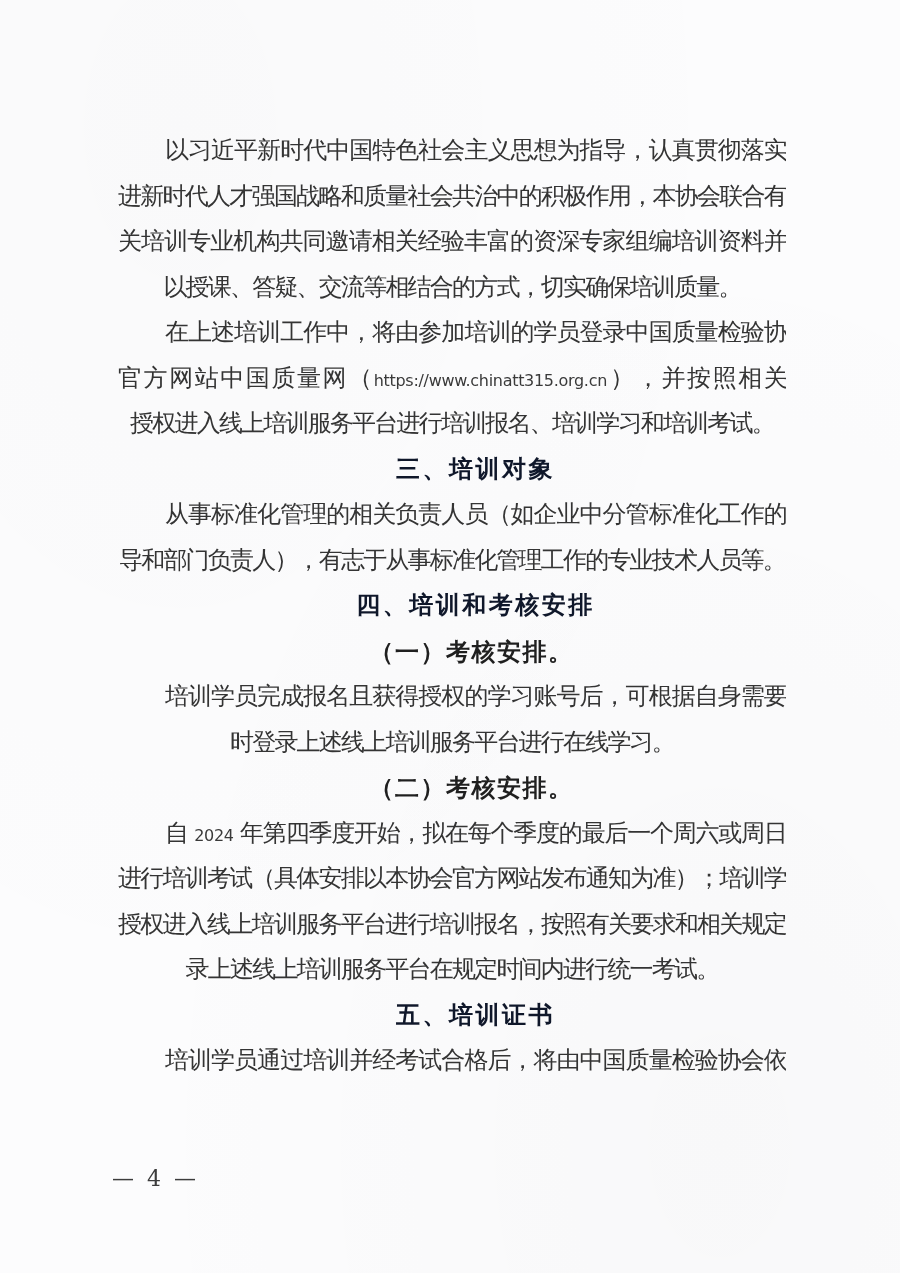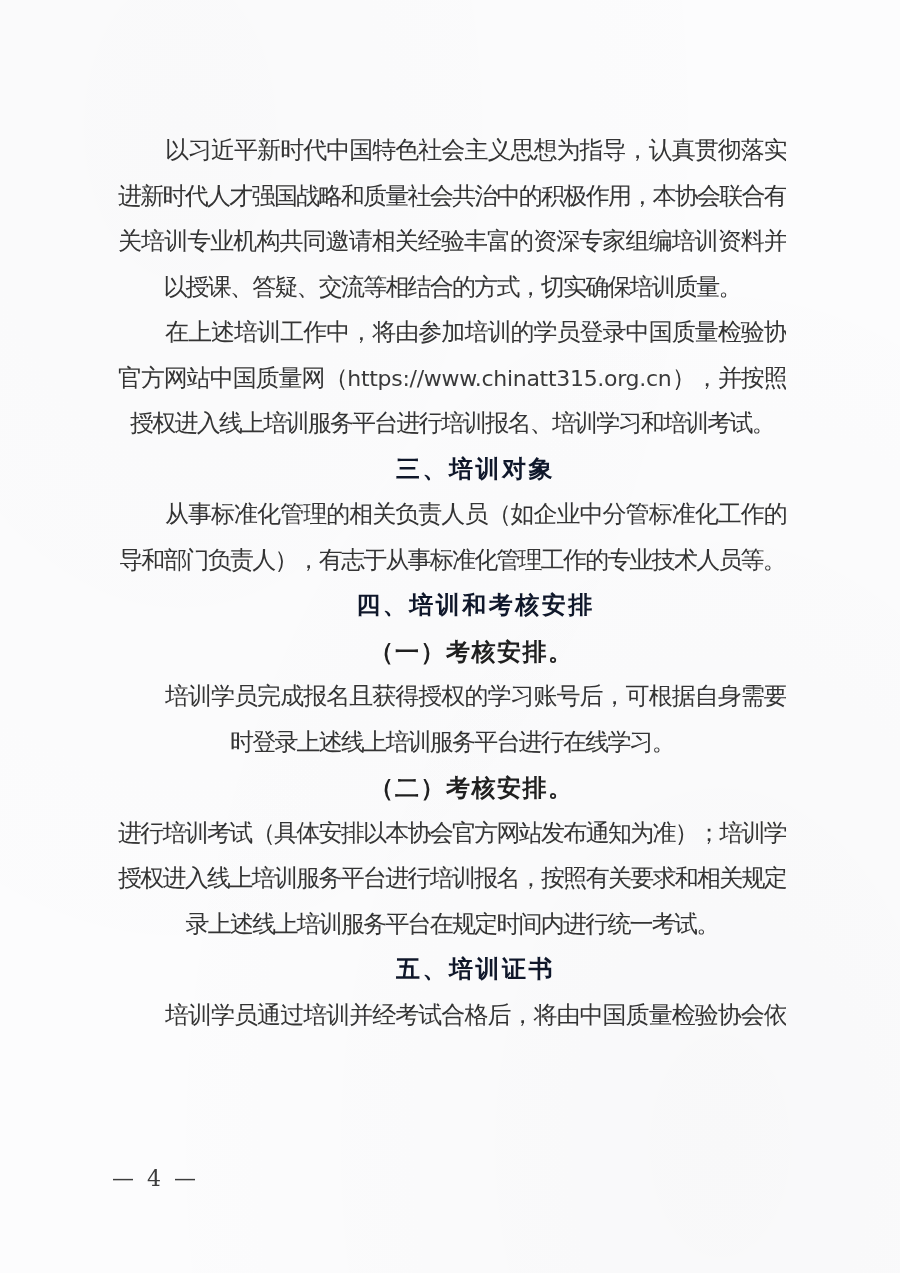--- a/index.html
+++ b/index.html
@@ -53,21 +53,21 @@
     color: #0f172a;
   }
   .line.subheading {
     font-weight: 700;
     letter-spacing: 1.5px;
     text-indent: 39px;
     color: #1f1f1f;
   }
   .latin {
     font-family: "DejaVu Sans", "Liberation Sans", sans-serif;
-    font-size: 22px;
+    font-size: 16px;
     letter-spacing: -0.3px;
     color: #3a3a3a;
   }
   .footer {
     position: absolute;
     left: 112px;
     top: 1166px;
     font-size: 22px;
     letter-spacing: 3px;
     color: #3c3c3c;
@@ -97,20 +97,21 @@
 
     <div class="line heading">四、培训和考核安排</div>
 
     <div class="line subheading">（一）考核安排。</div>
 
     <div class="line fill ind">培训学员完成报名且获得授权的学习账号后，可根据自身需要随</div>
     <div class="line">时登录上述线上培训服务平台进行在线学习。</div>
 
     <div class="line subheading">（二）考核安排。</div>
 
+    <div class="line fill ind"><span>自 </span><span class="latin">2024</span><span> 年第四季度开始，拟在每个季度的最后一个周六或周日</span></div>
     <div class="line fill">进行培训考试（具体安排以本协会官方网站发布通知为准）；培训学</div>
     <div class="line fill">授权进入线上培训服务平台进行培训报名，按照有关要求和相关规定登</div>
     <div class="line">录上述线上培训服务平台在规定时间内进行统一考试。</div>
 
     <div class="line heading">五、培训证书</div>
 
     <div class="line fill ind">培训学员通过培训并经考试合格后，将由中国质量检验协会依法</div>
 
   </div>
 

